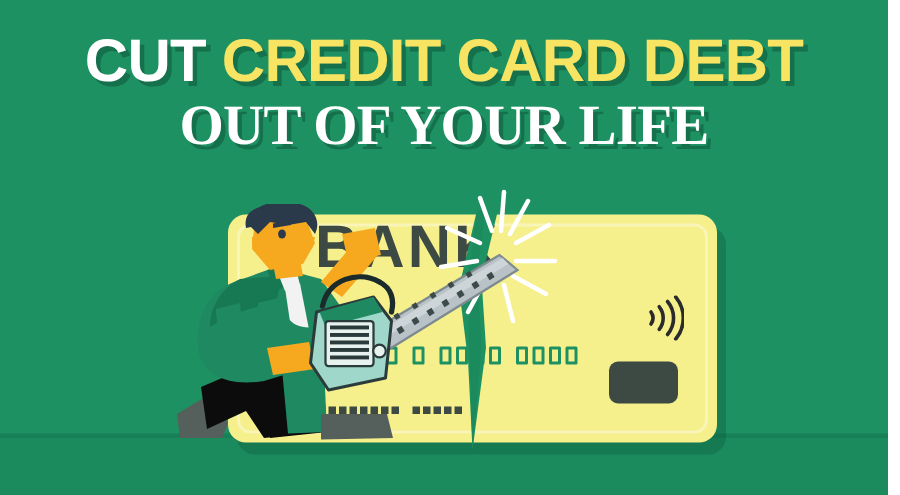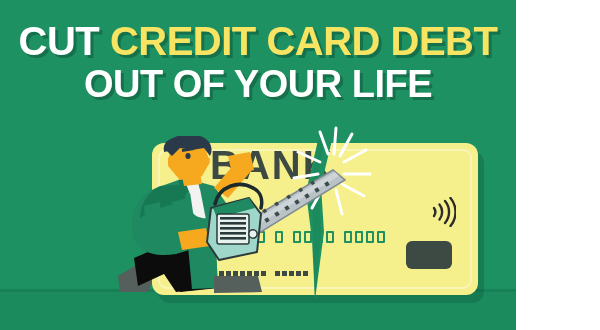--- a/index.html
+++ b/index.html
@@ -3,21 +3,21 @@
 <meta charset="utf-8">
 <style>
   html,body{margin:0;padding:0;}
   body{
     width:600px;height:330px;
     font-family:"Liberation Sans", sans-serif;
     overflow:hidden;
   }
   #poster{
     position:relative;
-    width:516px;height:330px;
+    width:592px;height:330px;
     background:#1e9162;
     overflow:hidden;
   }
   
   .ground{
     position:absolute;left:0;right:0;bottom:0;height:38px;
     background:#1b8a5d;
   }
   .ground-edge{
     position:absolute;left:0;right:0;bottom:38px;height:3px;
@@ -33,21 +33,21 @@
   }
   .hl-line{
     display:block;
     font-weight:bold;
     font-size:40px;
     letter-spacing:-0.5px;
     -webkit-text-stroke:0px;
     text-shadow:3px 3px 0 #15704c;
     white-space:nowrap;
   }
-  .hl-line.l2{font-size:38px;margin-top:6px;}
+  .hl-line.l2{font-size:38px;margin-top:6px;font-family:Liberation Serif, serif;}
   .w-white{color:#ffffff;}
   .w-yellow{color:#f7e463;}
   
   .card{
     position:absolute;
     left:152px;top:143px;
     width:326px;height:152px;
     background:#f5ef8c;
     border-radius:12px;
     box-shadow:6px 8px 0 rgba(12,90,62,0.35);

